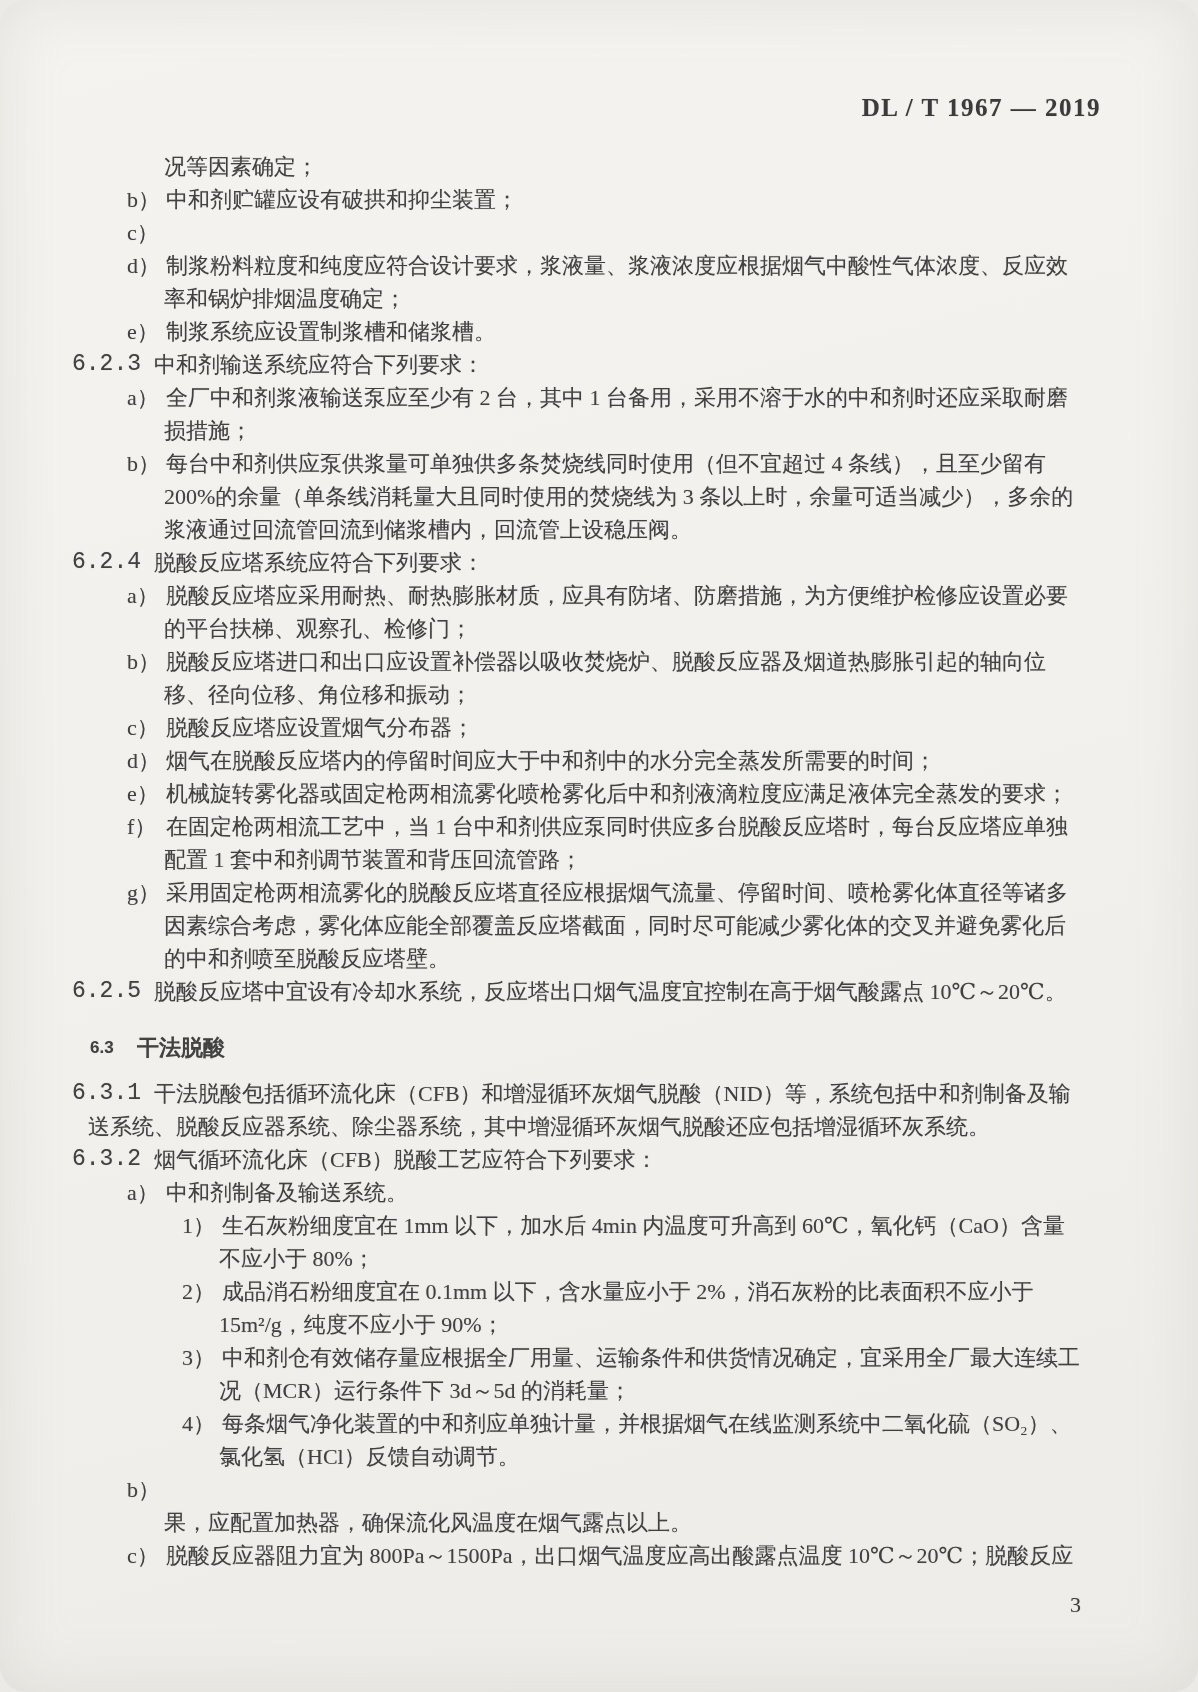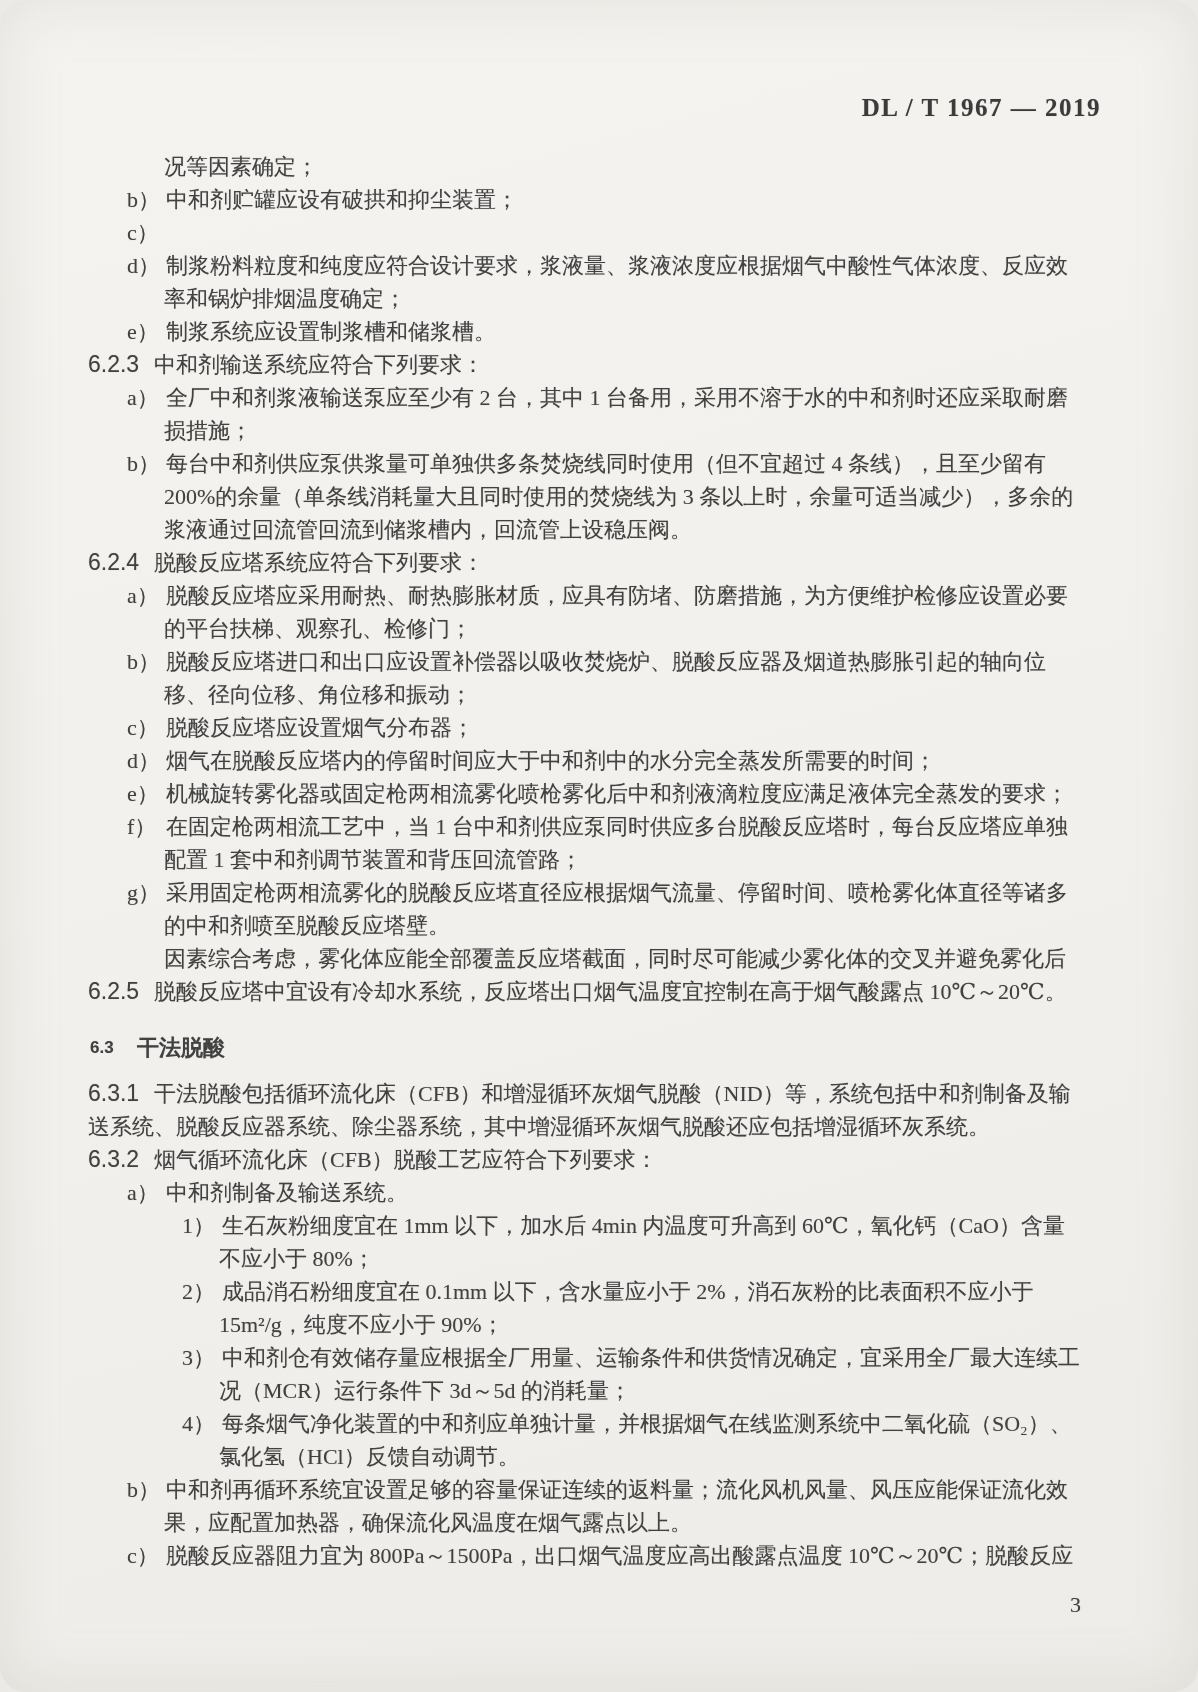--- a/index.html
+++ b/index.html
@@ -52,22 +52,22 @@
   .letter .text  { left: 166px; }
   .cont-letter .text { left: 164px; }
 
   
   .number .label { left: 182px; }
   .number .text  { left: 222px; text-align: center; }
   .cont-number .text { left: 219px; }
 
   
   .section .label {
-    left: 88px;
-    font-family: Liberation Sans, sans-serif;
+    left: 72px;
+    font-family: Liberation Mono, monospace;
     font-size: 23px;
   }
   .section .text { left: 154px; }
 
   
   .heading { margin-top: 23px; margin-bottom: 13px; }
   .heading .label {
     left: 90px;
     font-family: "Liberation Sans", "DejaVu Sans", sans-serif;
     font-size: 17px;
@@ -175,24 +175,24 @@
         <span class="text">在固定枪两相流工艺中，当 1 台中和剂供应泵同时供应多台脱酸反应塔时，每台反应塔应单独</span>
       </div>
       <div class="line cont-letter">
         <span class="text">配置 1 套中和剂调节装置和背压回流管路；</span>
       </div>
       <div class="line letter">
         <span class="label">g）</span>
         <span class="text">采用固定枪两相流雾化的脱酸反应塔直径应根据烟气流量、停留时间、喷枪雾化体直径等诸多</span>
       </div>
       <div class="line cont-letter">
+        <span class="text">因素综合考虑，雾化体应能全部覆盖反应塔截面，同时尽可能减少雾化体的交叉并避免雾化后</span>
+      </div>
+      <div class="line cont-letter">
         <span class="text">的中和剂喷至脱酸反应塔壁。</span>
-      </div>
-      <div class="line cont-letter">
-        <span class="text">因素综合考虑，雾化体应能全部覆盖反应塔截面，同时尽可能减少雾化体的交叉并避免雾化后</span>
       </div>
       <div class="line section">
         <span class="label">6.2.5</span>
         <span class="text">脱酸反应塔中宜设有冷却水系统，反应塔出口烟气温度宜控制在高于烟气酸露点 10℃～20℃。</span>
       </div>
       <div class="line heading">
         <span class="label">6.3</span>
         <span class="text">干法脱酸</span>
       </div>
       <div class="line section">
@@ -233,21 +233,20 @@
       </div>
       <div class="line number">
         <span class="label">4）</span>
         <span class="text">每条烟气净化装置的中和剂应单独计量，并根据烟气在线监测系统中二氧化硫（SO₂）、</span>
       </div>
       <div class="line cont-number">
         <span class="text">氯化氢（HCl）反馈自动调节。</span>
       </div>
       <div class="line letter">
         <span class="label">b）</span>
-        <span class="text">中和剂再循环系统宜设置足够的容量保证连续的返料量；流化风机风量、风压应能保证流化效</span>
       </div>
       <div class="line cont-letter">
         <span class="text">果，应配置加热器，确保流化风温度在烟气露点以上。</span>
       </div>
       <div class="line letter">
         <span class="label">c）</span>
         <span class="text">脱酸反应器阻力宜为 800Pa～1500Pa，出口烟气温度应高出酸露点温度 10℃～20℃；脱酸反应</span>
       </div>
     </div>
 

